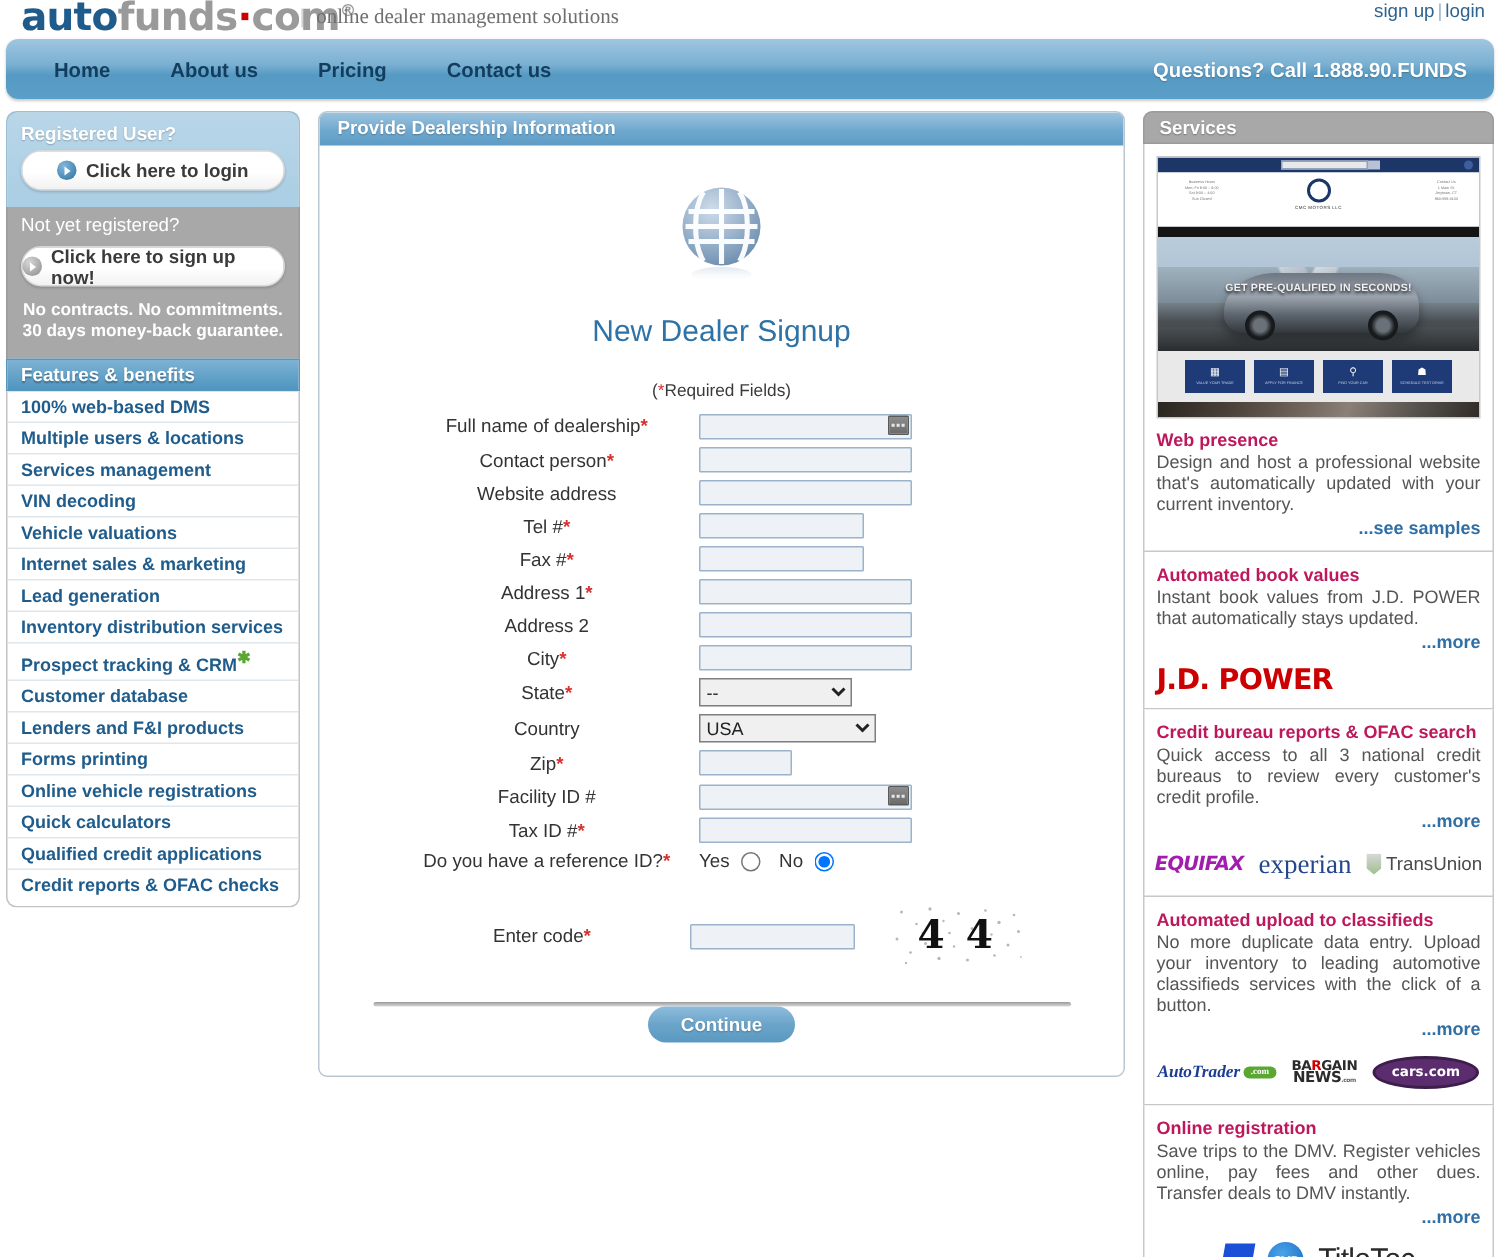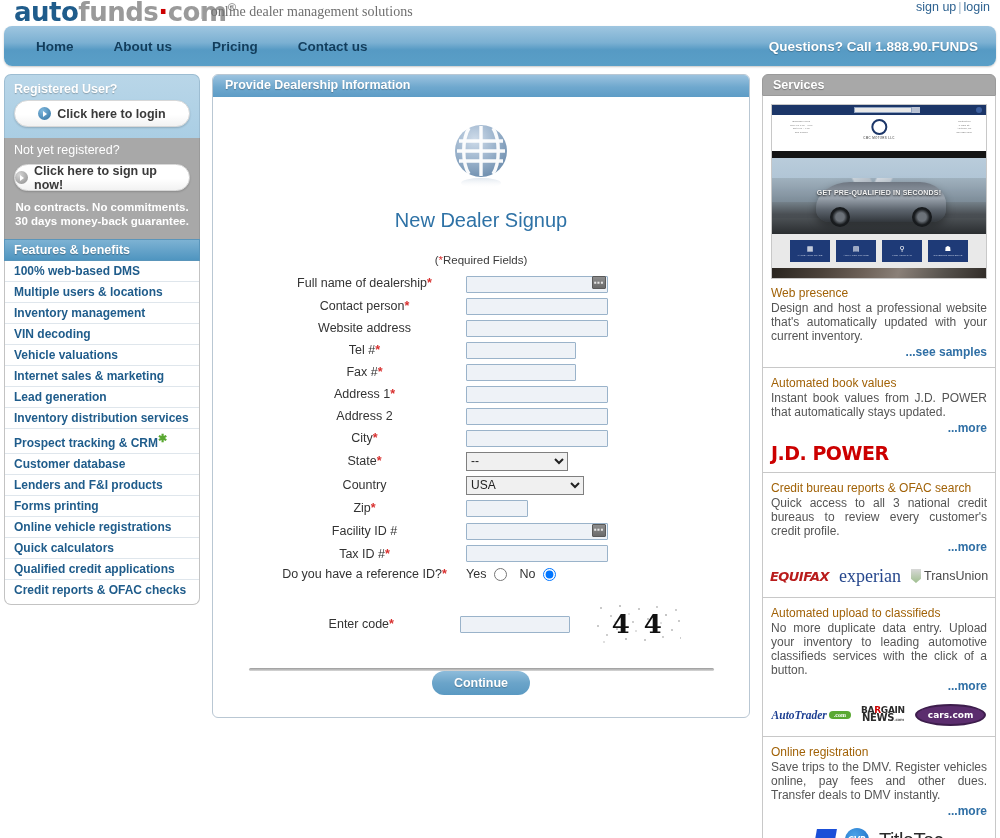--- a/index.html
+++ b/index.html
@@ -211,21 +211,21 @@
     background: #a8a8a8; border: 1px solid #9a9a9a;
     border-radius: 6px 6px 0 0;
     color: #ffffff; font-size: 12.5px; font-weight: bold;
     padding: 3px 0 3px 10px; text-shadow: 0 1px 1px rgba(0,0,0,0.3);
   }
   .svc-card {
     background: #ffffff; border: 1px solid #c8c8c8; border-top: none;
     padding: 8px 8px 8px 8px;
   }
   .svc-card:last-child { border-radius: 0 0 6px 6px; }
-  .svc-title { font-size: 12px; font-weight: normal; color: #a16207; margin-bottom: 1px; }
+  .svc-title { font-size: 12px; font-weight: bold; color: #be185d; margin-bottom: 1px; }
   .svc-desc { font-size: 12px; color: #555555; line-height: 14px; text-align: justify; }
   .svc-more { text-align: right; font-size: 12px; color: #2f6fa5; font-weight: bold; margin-top: 2px; }
 
   
   .thumb { width: 216px; height: 175px; border: 1px solid #c8c8c8; overflow: hidden; position: relative; margin-bottom: 7px; }
   .th-top { height: 10px; background: #1c3668; position: relative; }
   .th-top .srch { position: absolute; left: 82px; top: 2px; width: 58px; height: 6px; background: #e8e8e8; border: 1px solid #8fa2c0; }
   .th-top .srch2 { position: absolute; left: 140px; top: 2px; width: 8px; height: 6px; background: #b9c2d4; }
   .th-top .q { position: absolute; right: 4px; top: 2px; width: 6px; height: 6px; border-radius: 50%; background: #3d5f9e; }
   .th-info { height: 36px; background: #ffffff; position: relative; }
@@ -272,21 +272,21 @@
   .th-tile .ic { color: #ffffff; font-size: 7px; line-height: 7px; }
   .th-tile .lb { color: #c6d0e4; font-size: 2.5px; margin-top: 1.5px; }
   .th-bottom {
     height: 52px; position: relative; overflow: hidden;
     background: linear-gradient(110deg, #2a2520 0%, #4b423a 22%, #6d6158 40%, #8a8078 55%, #55514c 75%, #241f1b 100%);
   }
 
   
   .brands { display: flex; align-items: center; justify-content: center; gap: 10px; margin-top: 9px; height: 26px; }
   .jdp { text-align: left; font-family: "DejaVu Sans", sans-serif; font-size: 19px; font-weight: bold; color: #cc0000; letter-spacing: -0.5px; margin-top: 7px; }
-  .equifax { font-family: "DejaVu Sans", sans-serif; font-size: 13px; font-weight: bold; color: #b91c1c; letter-spacing: -0.5px; font-style: italic; }
+  .equifax { font-family: "DejaVu Sans", sans-serif; font-size: 13px; font-weight: bold; color: #a21caf; letter-spacing: -0.5px; font-style: italic; }
   .experian { font-family: "Liberation Serif", serif; font-size: 18px; color: #26478d; }
   .transunion { font-size: 12.5px; color: #4a4a4a; display: flex; align-items: flex-start; }
   .transunion .tu-ic { display:inline-block; width: 10px; height: 14px; background: linear-gradient(to bottom,#d8d8d8,#9fbf8f); margin-right: 3px; clip-path: polygon(0 0,100% 0,100% 70%,50% 100%,0 70%); }
   .autotrader { font-family: "Liberation Serif", serif; font-style: italic; font-weight: bold; font-size: 11.5px; color: #1b3e92; display: flex; align-items: center; }
   .autotrader .pill { background: #5aa832; color: #fff; font-size: 6px; border-radius: 7px; padding: 1px 5px; margin-left: 2px; font-style: normal; }
   .bargain { text-align: center; line-height: 8px; }
   .bargain .b1 { font-family: "DejaVu Sans", sans-serif; font-size: 9px; font-weight: bold; color: #2b2b2b; letter-spacing: -0.3px; }
   .bargain .b1 .rd { color: #cc0000; }
   .bargain .b2 { font-family: "DejaVu Sans", sans-serif; font-size: 10px; font-weight: bold; color: #2b2b2b; letter-spacing: -0.3px; }
   .bargain .b2 .sm { font-size: 4px; color: #666; }
@@ -352,21 +352,21 @@
       <div class="guarantee">
         <div>No contracts. No commitments.</div>
         <div>30 days money-back guarantee.</div>
       </div>
     </div>
 
     <div class="feat-hdr">Features &amp; benefits</div>
     <div class="feat-list">
       <a href="#"><span>100% web-based DMS</span></a>
       <a href="#"><span>Multiple users &amp; locations</span></a>
-      <a href="#"><span>Inventory management</span></a>
+      <a href="#"><span>Services management</span></a>
       <a href="#"><span>VIN decoding</span></a>
       <a href="#"><span>Vehicle valuations</span></a>
       <a href="#"><span>Internet sales &amp; marketing</span></a>
       <a href="#"><span>Lead generation</span></a>
       <a href="#"><span>Inventory distribution services</span></a>
       <a href="#"><span>Prospect tracking &amp; CRM</span><span class="star">✱</span></a>
       <a href="#"><span>Customer database</span></a>
       <a href="#"><span>Lenders and F&amp;I products</span></a>
       <a href="#"><span>Forms printing</span></a>
       <a href="#"><span>Online vehicle registrations</span></a>

